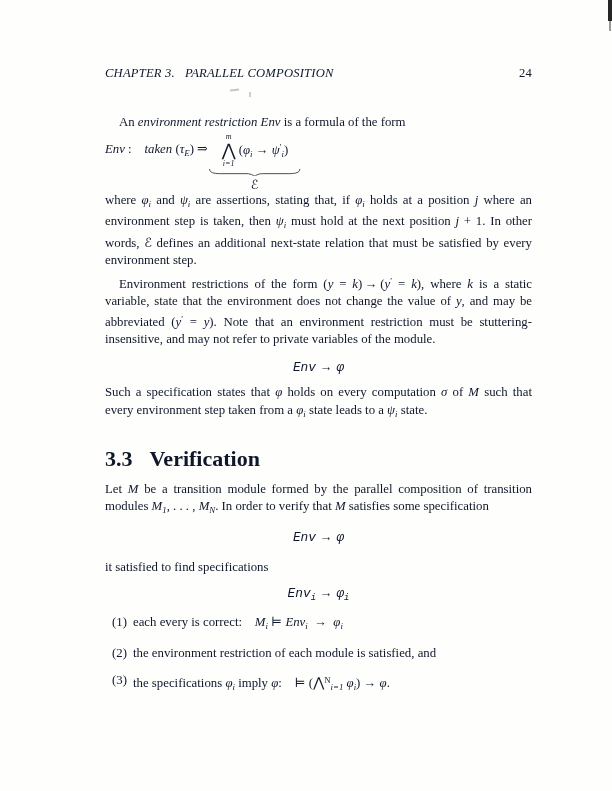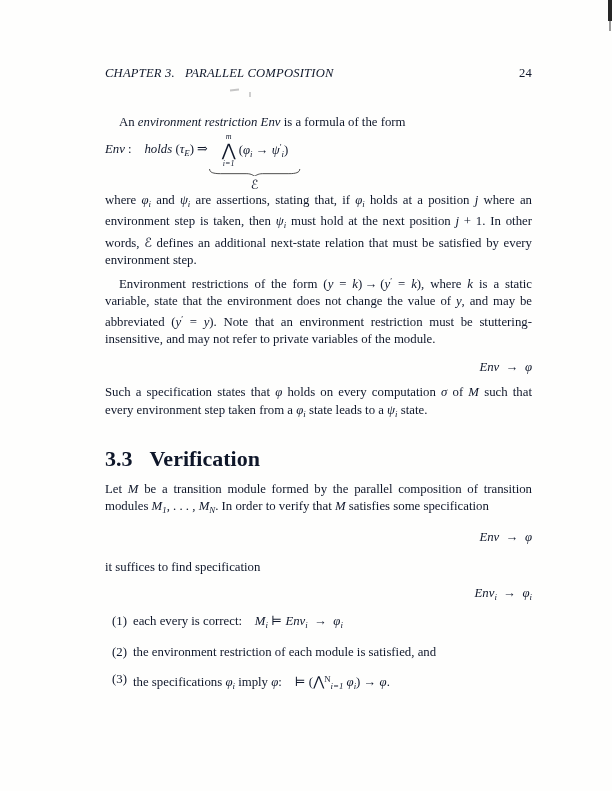--- a/index.html
+++ b/index.html
@@ -9,21 +9,21 @@
     font-family:"Liberation Serif","DejaVu Serif","DejaVu Sans",serif;
     font-size:12.8px;
   }
   .content{position:absolute;left:105px;top:66px;width:427px;}
   .running-head{display:flex;justify-content:space-between;align-items:baseline;
     font-style:italic;font-size:12.6px;letter-spacing:0.2px;}
   .rh-title{margin-left:10px;}
   .rh-page{font-style:normal;}
   .para{margin:0;text-align:justify;line-height:17.5px;}
   .indent{text-indent:14px;}
-  .formula-line{margin:0;line-height:17.5px;text-align:right;}
+  .formula-line{margin:0;line-height:17.5px;text-align:center;font-family:Liberation Mono, monospace;}
   
   .df{display:flex;align-items:flex-start;}
   .df-lead{padding-top:8px;white-space:nowrap;}
   .braced{display:inline-flex;flex-direction:column;align-items:center;}
   .braced-top{display:flex;align-items:center;}
   .opstack{display:inline-flex;flex-direction:column;align-items:center;line-height:1;margin:0 3px 0 1px;}
   .op-sup,.op-sub{font-size:8px;font-style:italic;line-height:1;}
   .op-sup{margin-bottom:1px;}
   .op-sub{margin-top:1px;font-style:italic;}
   .op-glyph{font-family:"DejaVu Sans",sans-serif;font-size:17px;line-height:1;}
@@ -64,21 +64,21 @@
     <div class="running-head">
       <span class="rh-left">
         <span>CHAPTER 3.</span><span class="rh-title">PARALLEL COMPOSITION</span>
       </span>
       <span class="rh-page">24</span>
     </div>
 
     <p class="para indent" style="margin-top:33px"><span class="r-rm">An </span><span class="r-it">environment restriction Env</span><span class="r-rm"> is a formula of the form</span></p>
 
     <div class="df" style="margin-top:1px">
-      <span class="df-lead"><span class="r-it">Env</span><span class="r-rm"> :  </span><span class="r-it">holds</span><span class="r-rm"> (</span><span class="r-it">τ</span><span class="r-sub">E</span><span class="r-rm">)</span><span class="r-rm"> ⇒ </span></span>
+      <span class="df-lead"><span class="r-it">Env</span><span class="r-rm"> :  </span><span class="r-it">taken</span><span class="r-rm"> (</span><span class="r-it">τ</span><span class="r-sub">E</span><span class="r-rm">)</span><span class="r-rm"> ⇒ </span></span>
       <span class="braced">
         <span class="braced-top">
           <span class="opstack">
             <span class="op-sup">m</span>
             <span class="op-glyph">⋀</span>
             <span class="op-sub">i=1</span>
           </span>
           <span class="df-body"><span class="r-rm">(</span><span class="r-it">φ</span><span class="r-sub">i</span><span class="r-rm"> → </span><span class="r-it">ψ</span><span class="r-sup">′</span><span class="r-sub">i</span><span class="r-rm">)</span></span>
         </span>
         <svg class="underbrace" viewBox="0 0 120 9" preserveAspectRatio="none">
@@ -99,21 +99,21 @@
 
     <h2 class="section-heading">
       <span>3.3</span>
       <span class="sh-title">Verification</span>
     </h2>
 
     <p class="para" style="margin-top:12px"><span class="r-rm">Let </span><span class="r-it">M</span><span class="r-rm"> be a transition module formed by the parallel composition of transition modules </span><span class="r-it">M</span><span class="r-sub">1</span><span class="r-rm">, . . . , </span><span class="r-it">M</span><span class="r-sub">N</span><span class="r-rm">. In order to verify that </span><span class="r-it">M</span><span class="r-rm"> satisfies some specification</span></p>
 
     <div class="formula-line" style="margin-top:10px"><span class="r-it">Env</span><span class="r-rm"> → </span><span class="r-it">φ</span></div>
 
-    <p class="para" style="margin-top:12px"><span class="r-rm">it suffices to find specification</span></p>
+    <p class="para" style="margin-top:12px"><span class="r-rm">it satisfied to find specifications</span></p>
 
     <div class="formula-line" style="margin-top:9px"><span class="r-it">Env</span><span class="r-sub">i</span><span class="r-rm"> → </span><span class="r-it">φ</span><span class="r-sub">i</span></div>
 
 
     <div class="item" style="margin-top:7px">
       <span class="item-label">(1)</span>
       <span class="item-body"><span class="r-rm">each every is correct:  </span><span class="r-it">M</span><span class="r-sub">i</span><span class="r-rm"> ⊨ </span><span class="r-it">Env</span><span class="r-sub">i</span><span class="r-rm"> → </span><span class="r-it">φ</span><span class="r-sub">i</span></span>
     </div>
 
     <div class="item" style="margin-top:10px">

